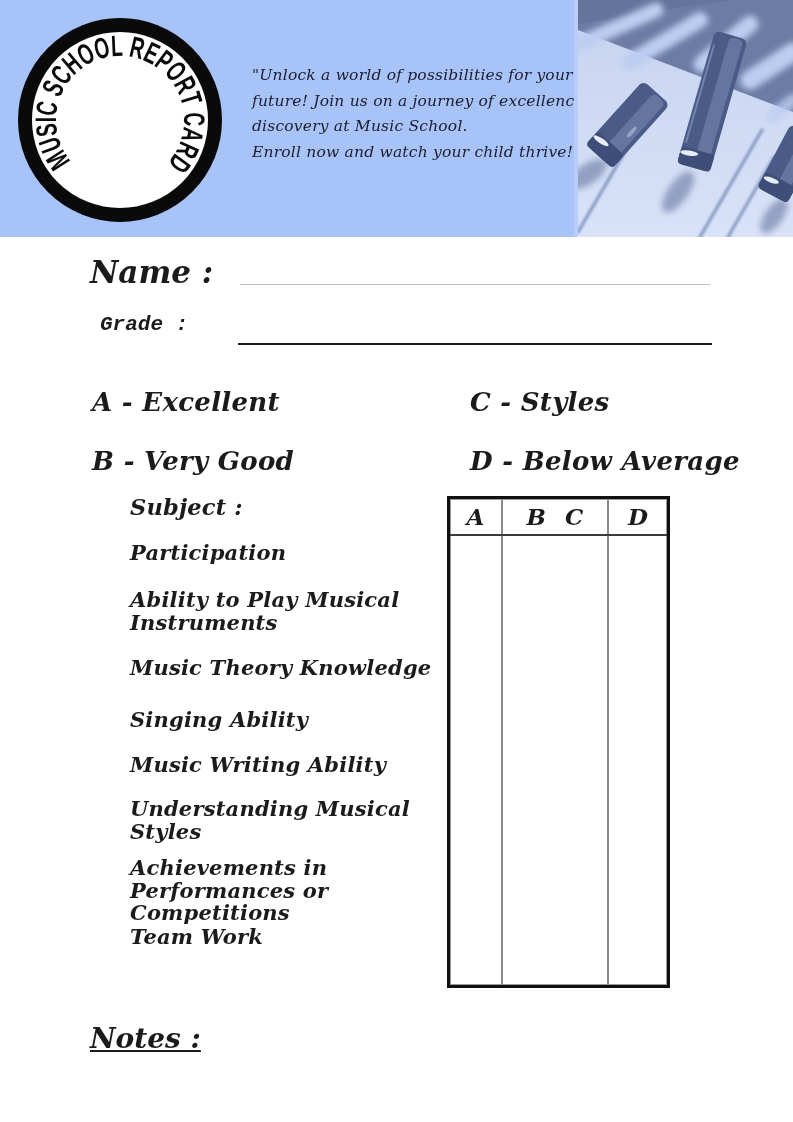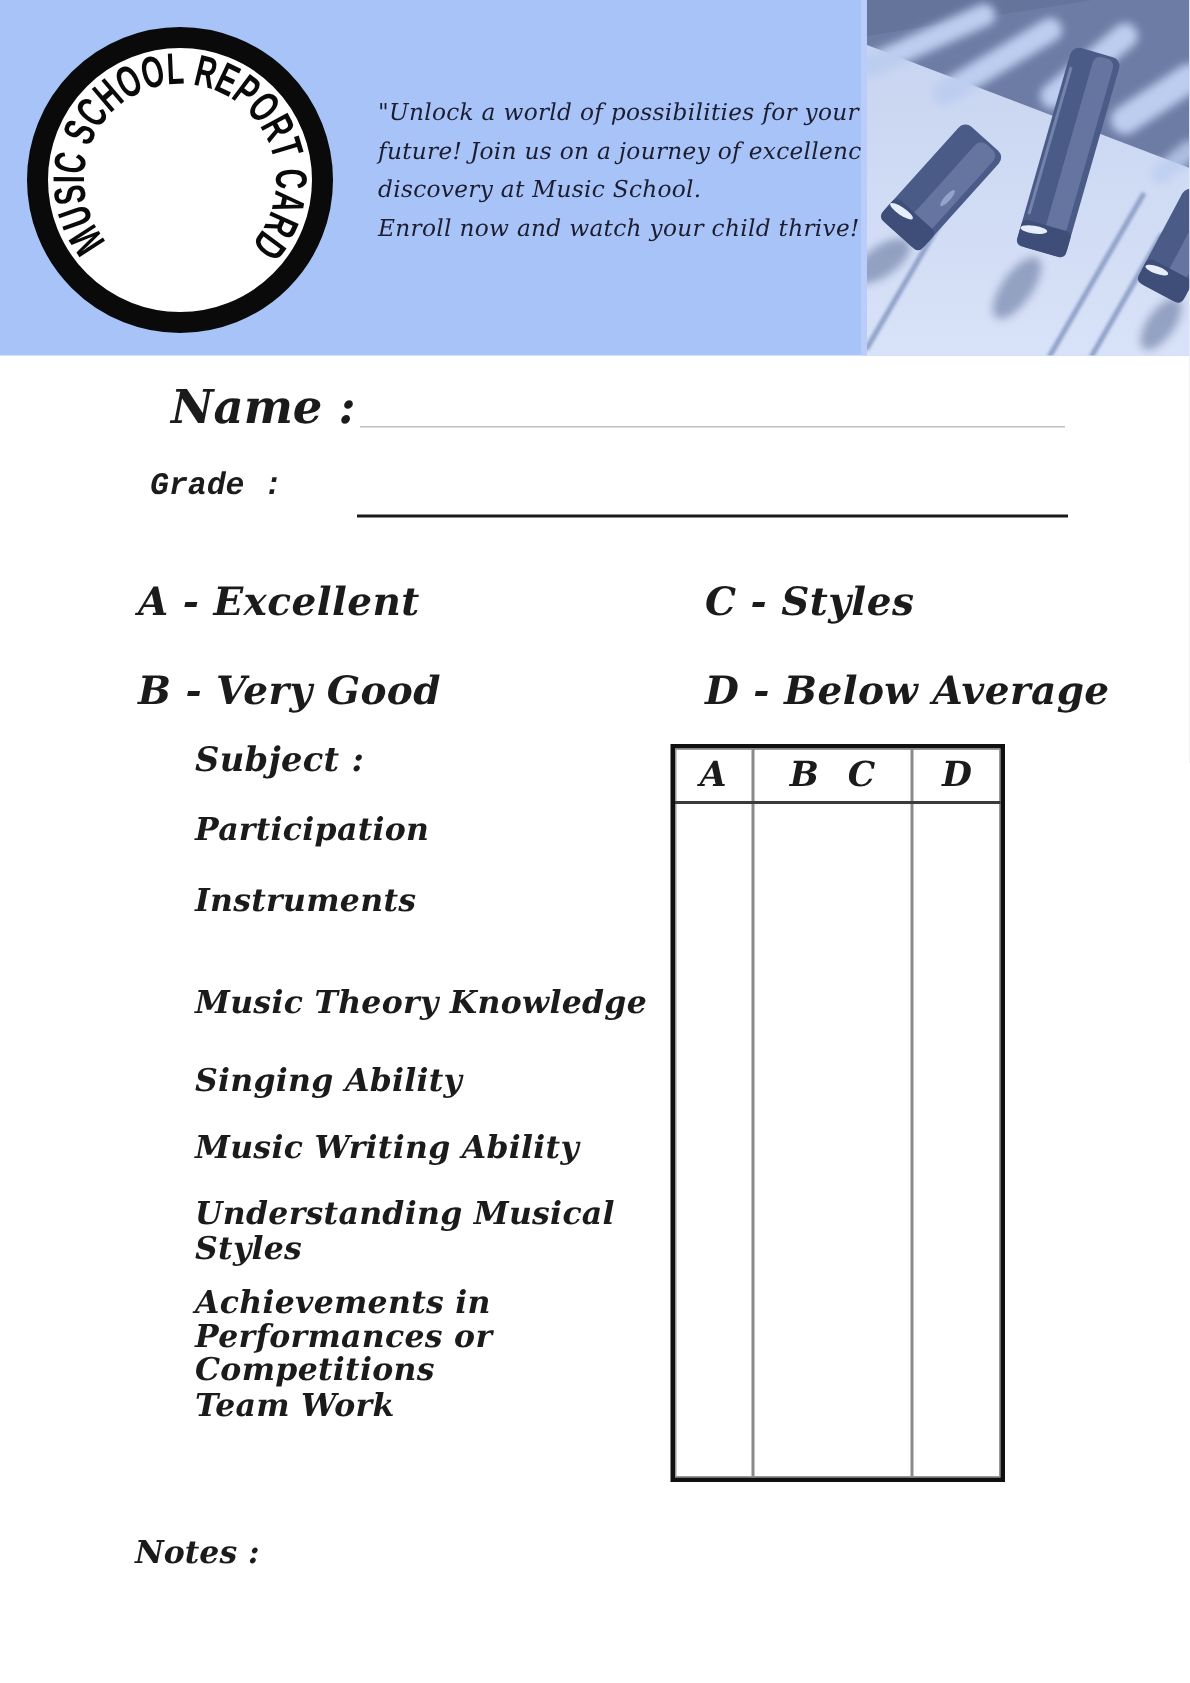--- a/index.html
+++ b/index.html
@@ -14,21 +14,21 @@
   #quote-block{
     position:absolute; left:252px; top:63px;
     font-family:"DejaVu Serif", serif; font-style:italic;
     font-size:15.5px; line-height:25.5px; color:#1d1d30; letter-spacing:.2px;
   }
   .quote-line{white-space:nowrap;}
   #piano-wrap{position:absolute; left:578px; top:0;}
   #piano-edge-strip{position:absolute; left:574px; top:0; width:4px; height:237px; background:#b9ccfa;}
   
   .display{font-family:"DejaVu Serif", serif; font-weight:bold; font-style:italic; color:#1b1b1b;}
-  #name-label{position:absolute; left:90px; top:254px; font-size:31px;margin-left:24px;}
+  #name-label{position:absolute; left:90px; top:254px; font-size:31px;}
   #grade-label{position:absolute; left:100px; top:313px; font-size:21px;font-family:Liberation Mono, monospace;}
   #name-line{position:absolute; left:240px; top:284px; width:470px; height:0; border-top:1px solid #c0c0c0;}
   #grade-line{position:absolute; left:238px; top:343px; width:474px; height:0; border-top:2px solid #1a1a1a;}
   
   #legend{
     position:absolute; left:92px; top:387px;
     display:grid; grid-template-columns:358px auto; grid-template-rows:39px 39px;
     grid-auto-flow:column; font-size:26px; letter-spacing:.3px;gap:20px;
   }
   
@@ -51,21 +51,21 @@
   }
   #grade-table .row{display:flex; width:100%;}
   #table-header-row{height:37px; border-bottom:2px solid #3a3a3a; box-sizing:border-box;}
   #table-body-row{flex:1;}
   .col-a{width:53px;} .col-bc{width:106px;} .col-d{flex:1;}
   .cell{box-sizing:border-box; display:flex; align-items:center; justify-content:center;}
   .vline-r{border-right:2px solid #8a8a8a;}
   .hletter{font-family:"DejaVu Serif", serif; font-weight:bold; font-style:italic; font-size:23px;}
   #header-cell-bc{justify-content:space-around; padding:0 14px;}
   
-  #notes-label{position:absolute; left:90px; top:1022px; font-size:21px;}
+  #notes-label{position:absolute; left:90px; top:1022px; font-size:28px;text-decoration:underline;}
 </style>
 </head>
 <body>
 
 <div id="page">
 
   <div id="header-band">
 
     <svg id="logo-svg" width="216" height="216" viewBox="0 0 216 216">
       <circle cx="108" cy="108" r="95" fill="#ffffff" stroke="#0a0a0a" stroke-width="14"></circle>
@@ -170,20 +170,21 @@
     <div class="legend-item">C - Styles</div>
     <div class="legend-item">D - Below Average</div>
   </div>
 
   <div id="subjects" class="display">
     <div id="subject-heading">Subject :</div>
     <div class="sub">
       <div>Participation</div>
     </div>
     <div class="sub">
+      <div>Ability to Play Musical</div>
       <div>Instruments</div>
     </div>
     <div class="sub">
       <div>Music Theory Knowledge</div>
     </div>
     <div class="sub">
       <div>Singing Ability</div>
     </div>
     <div class="sub">
       <div>Music Writing Ability</div>

